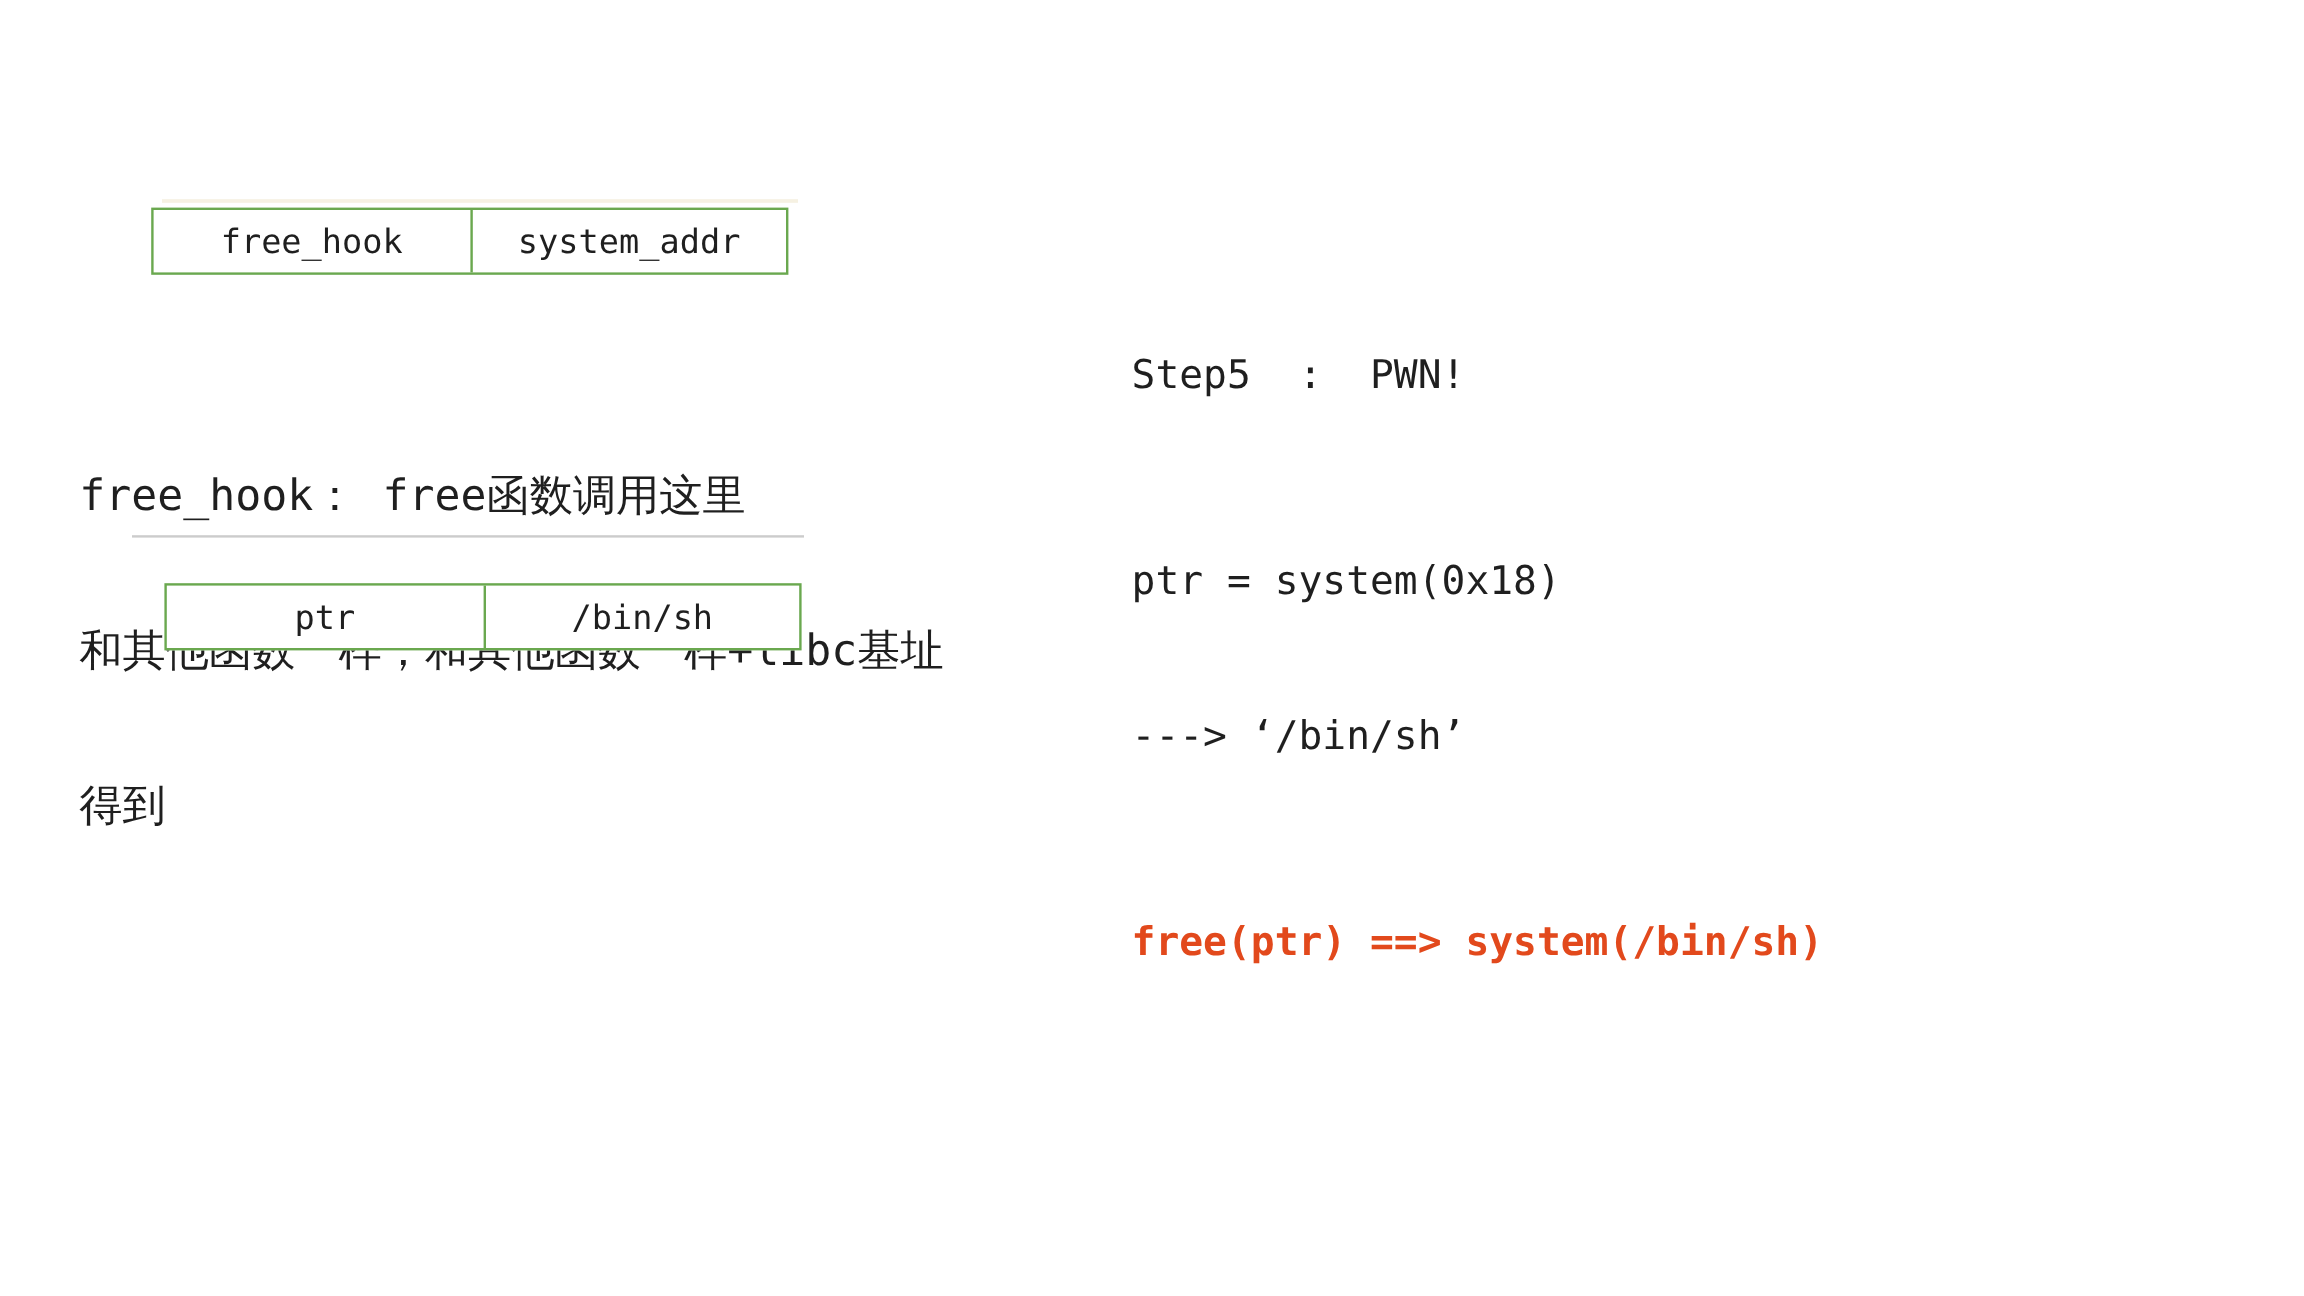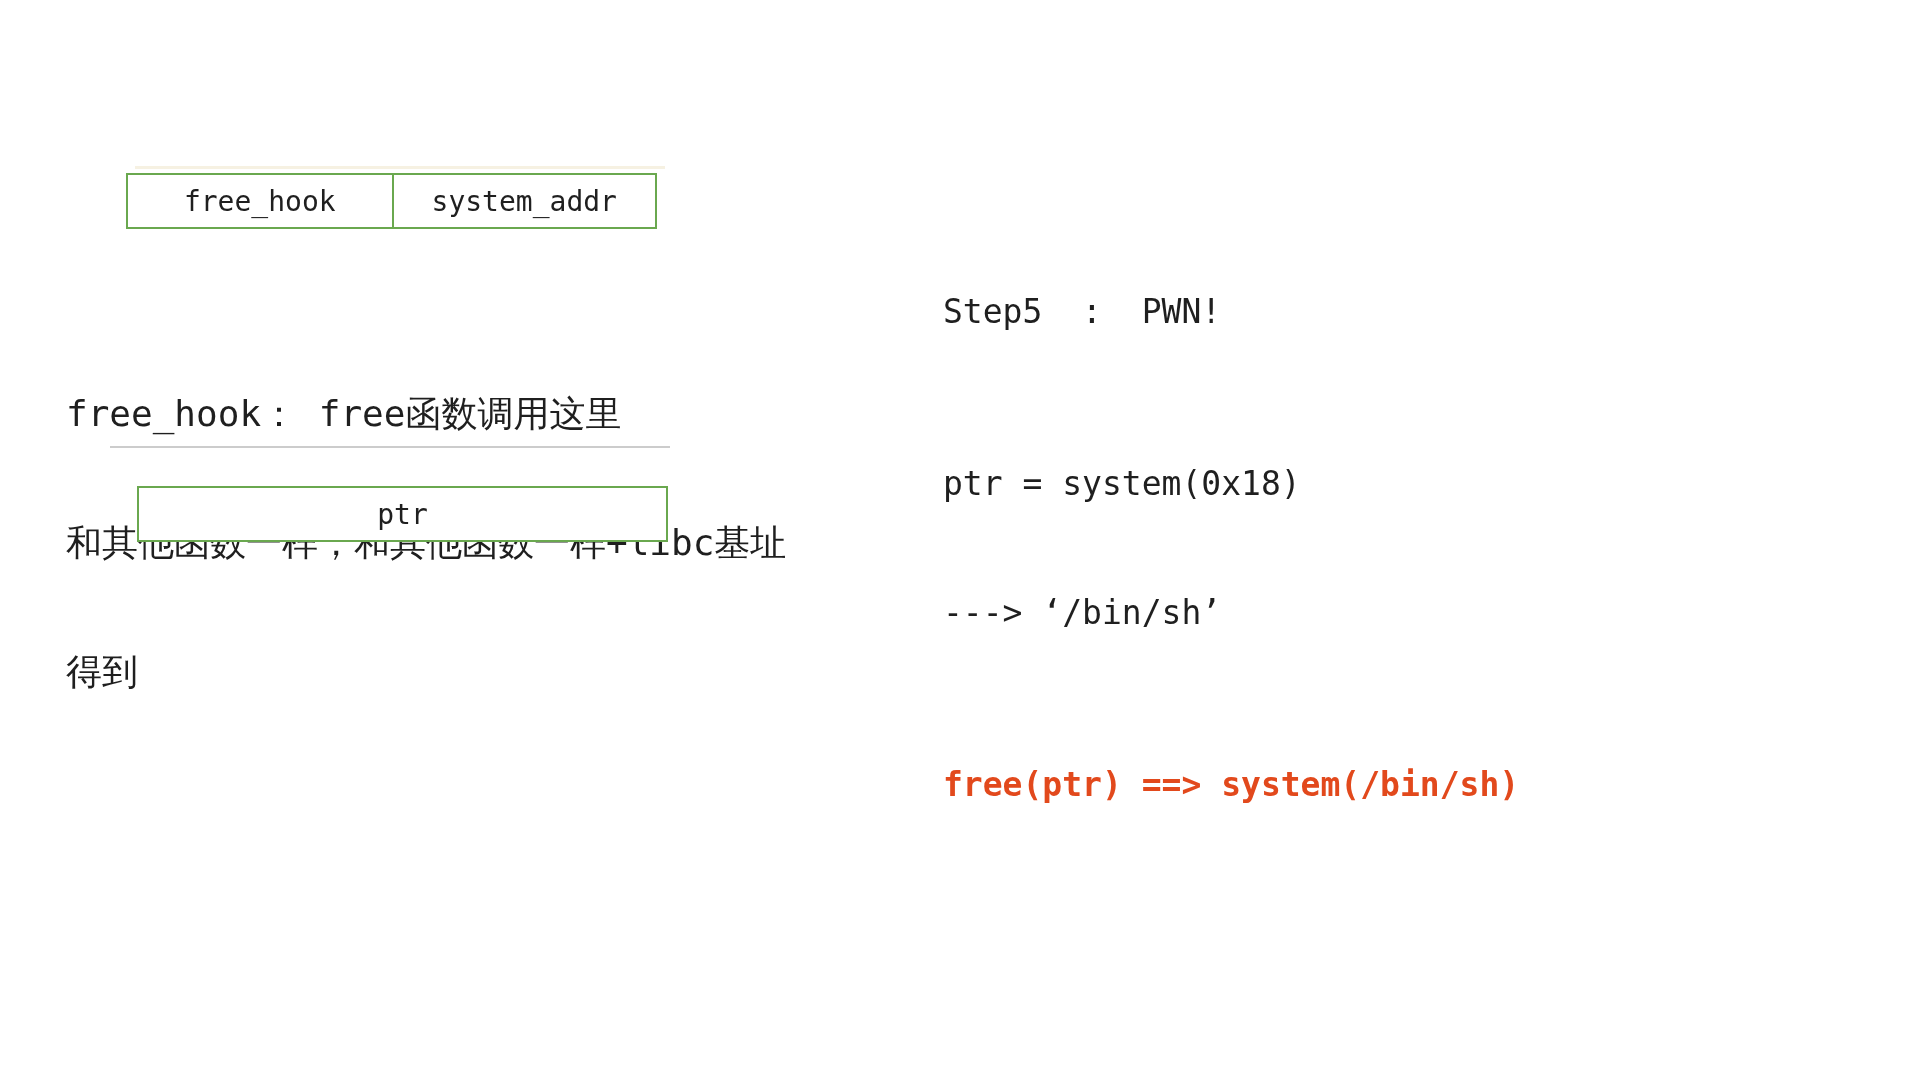--- a/index.html
+++ b/index.html
@@ -102,20 +102,21 @@
   <div class="note">
     <div>free_hook： free函数调用这里</div>
     <div>和其他函数一样，和其他函数一样+libc基址</div>
     <div>得到</div>
   </div>
 
   <div class="ghost-line" id="ghost-line-lower"></div>
 
   <div class="mem-table" id="ptr-table">
     <div class="cell">ptr</div>
+    <div class="cell">/bin/sh</div>
   </div>
 
   <div class="steps">
     <div class="step-title">Step5  :  PWN!</div>
     <div class="code-line">ptr = system(0x18)</div>
     <div class="code-line">---&gt; ‘/bin/sh’</div>
     <div class="result">free(ptr) ==&gt; system(/bin/sh)</div>
   </div>
 
 </div>

